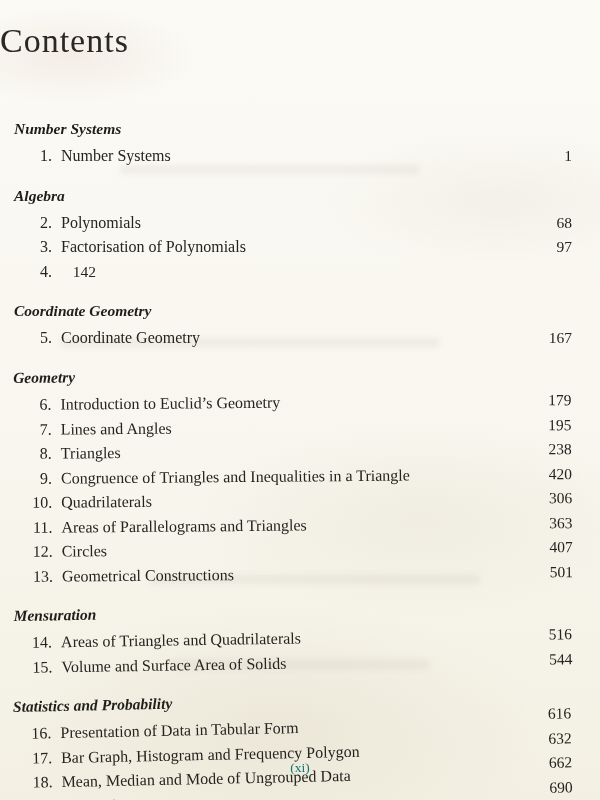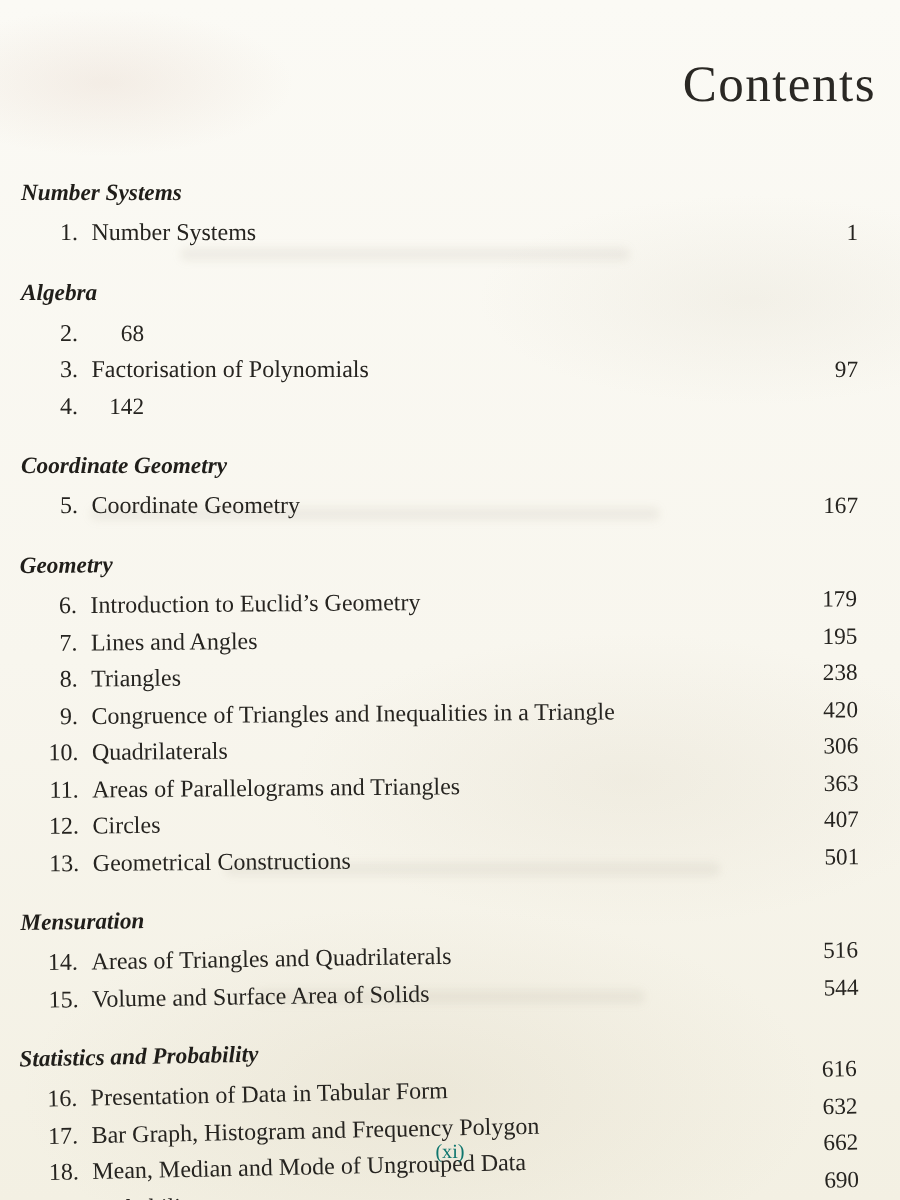--- a/index.html
+++ b/index.html
@@ -26,25 +26,25 @@
     background: rgba(150,140,118,0.10);
     filter: blur(3px);
     pointer-events: none;
   }
   .ghost.g1 { left: 120px; top: 165px; width: 300px; }
   .ghost.g2 { left: 60px;  top: 338px; width: 380px; }
   .ghost.g3 { left: 150px; top: 575px; width: 330px; }
   .ghost.g4 { left: 170px; top: 660px; width: 260px; }
 
   .page-title {
-    text-align: right;
+    text-align: left;
     font-size: 34px;
     font-weight: 400;
     letter-spacing: 1px;
-    margin: 16px;
+    margin: 0;
     padding-top: 22px;
     color: #2a2824;
   }
 
   .toc {
     position: absolute;
     left: 14px;
     right: 28px;
     top: 102px;
   }
@@ -119,20 +119,21 @@
     <span class="chap-page">1</span>
   </div>
 </div>
   </section>
 
   <section class="toc-section">
     <h2 class="section-heading">Algebra</h2>
     <div class="section-items">
   <div class="toc-row">
     <span class="chap-num">2.</span>
+    <span class="chap-title">Polynomials</span>
     <span class="chap-page">68</span>
   </div>
 
   <div class="toc-row">
     <span class="chap-num">3.</span>
     <span class="chap-title">Factorisation of Polynomials</span>
     <span class="chap-page">97</span>
   </div>
 
   <div class="toc-row">

